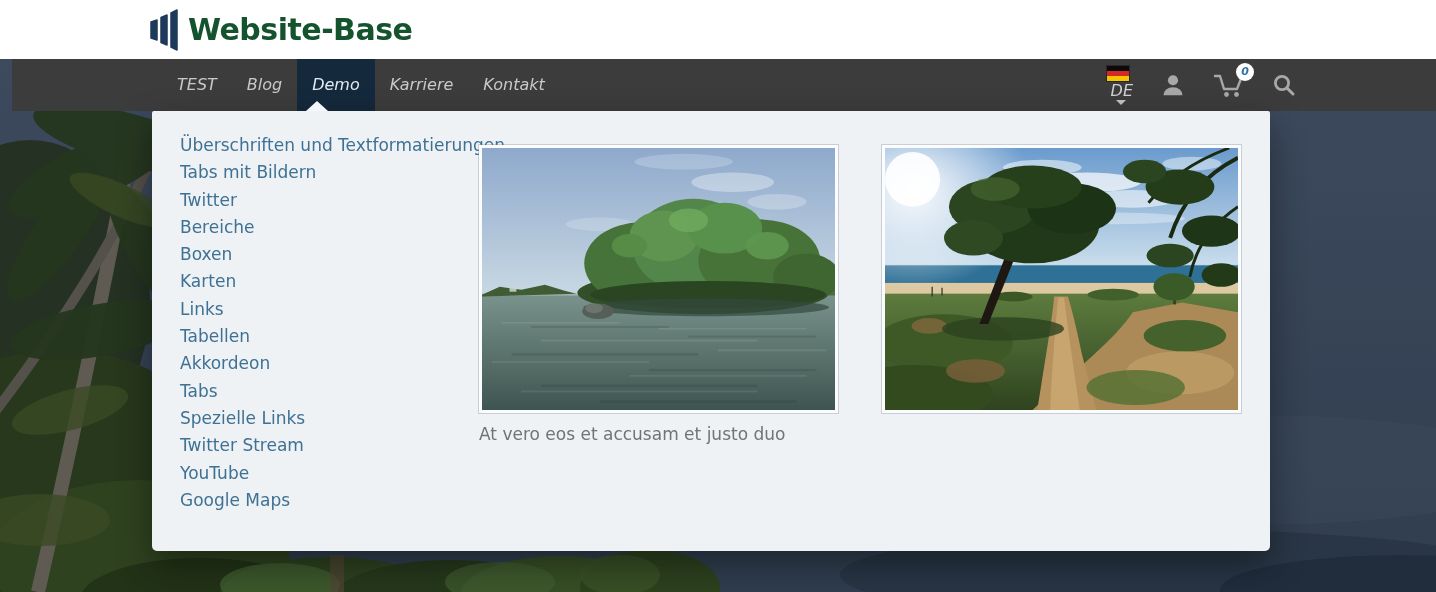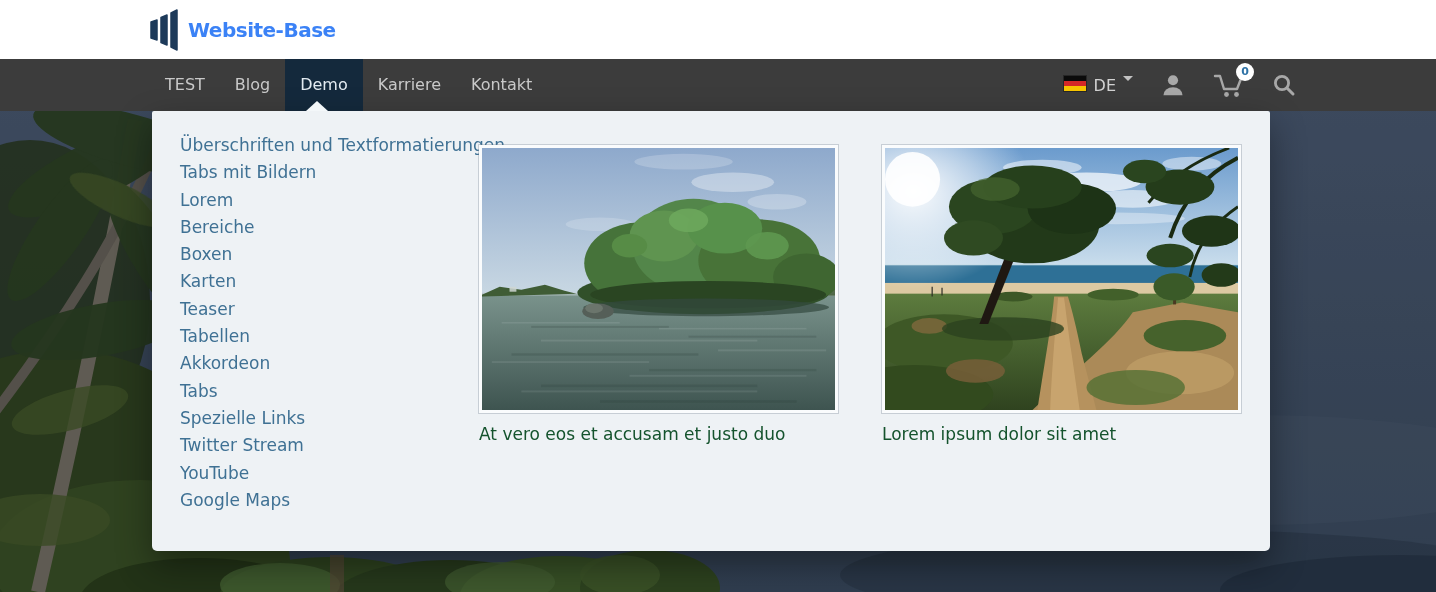--- a/index.html
+++ b/index.html
@@ -10,31 +10,31 @@
   }
   
   .backdrop{position:absolute;inset:0;z-index:0;}
   .backdrop svg{display:block;}
   .dim{position:absolute;inset:0;background:rgba(8,12,18,.25);z-index:1;}
 
   
   .topbar{position:absolute;top:0;left:0;right:0;height:59px;background:#ffffff;
     display:flex;align-items:center;padding-left:150px;box-sizing:border-box;z-index:5;}
   .logo{display:flex;align-items:center;gap:10px;text-decoration:none;cursor:pointer;}
-  .logo-text{font-size:20px;font-weight:bold;color:#3b82f6;letter-spacing:-0.5px;position:relative;line-height:1;}
+  .logo-text{font-size:30px;font-weight:bold;color:#14532d;letter-spacing:-0.5px;position:relative;line-height:1;}
 
   
-  .mainnav{position:absolute;top:59px;left:0;right:0;height:52px;background:#3c3c3c;
-    display:flex;justify-content:space-between;z-index:6;}
+  .mainnav{position:absolute;top:59px;left:12px;right:0;height:52px;background:#3c3c3c;
+    display:flex;justify-content:space-between;z-index:6;font-style:italic;}
   .nav-left{display:flex;padding-left:150px;}
   .nav-link{display:block;line-height:52px;padding:0 15px;font-size:16px;color:#c9c9c9;
     text-decoration:none;cursor:pointer;}
   .nav-link.active{background:#14293c;color:#e3ebf1;}
   .nav-right{display:flex;align-items:center;padding-right:140px;}
-  .lang{display:flex;cursor:pointer;}
+  .lang{display:flex;align-items:center;cursor:pointer;flex-direction:column;}
   .flag{width:22px;height:15px;display:flex;flex-direction:column;box-shadow:0 0 0 1px rgba(0,0,0,.35);}
   .flag i{flex:1;display:block;}
   .flag .s1{background:#0b0b0b;} .flag .s2{background:#d42727;} .flag .s3{background:#f7c500;}
   .lang-label{color:#d2d2d2;font-size:16px;margin-left:8px;}
   .caret{width:0;height:0;border-left:5px solid transparent;border-right:5px solid transparent;
     border-top:5px solid #c2c2c2;margin-left:7px;}
   .nav-icon-btn{margin-left:27px;position:relative;cursor:pointer;display:flex;align-items:center;}
   .cart-badge{position:absolute;top:-9px;right:-9px;width:18px;height:18px;border-radius:50%;
     background:#ffffff;color:#2e72a6;font-size:11px;font-weight:bold;display:flex;
     align-items:center;justify-content:center;}
@@ -46,21 +46,21 @@
     border-left:11px solid transparent;border-right:11px solid transparent;
     border-bottom:10px solid #f3f7f9;}
   .menu-links{position:absolute;left:28px;top:21px;display:flex;flex-direction:column;}
   .menu-link{font-size:17px;line-height:27.3px;color:#3f7194;text-decoration:none;cursor:pointer;white-space:nowrap;}
 
   .teaser{position:absolute;top:34px;width:359px;margin:0;cursor:pointer;}
   .teaser.t1{left:327px;} .teaser.t2{left:730px;}
   .teaser-img{width:359px;height:268px;box-sizing:border-box;border:3px solid #fafcfd;
     box-shadow:0 0 0 1px rgba(100,115,130,.28);overflow:hidden;background:#9db4c9;}
   .teaser-img svg{display:block;}
-  .teaser-caption{margin-top:11px;font-size:17px;color:#14532d;}
+  .teaser-caption{margin-top:11px;font-size:17px;color:#737373;}
 </style>
 </head>
 <body>
 
 <div class="backdrop">
   <svg width="1436" height="592" viewBox="0 0 1436 592">
     <defs>
       <linearGradient id="bsky" x1="0" y1="0" x2="0" y2="1">
         <stop offset="0" stop-color="#51617a"></stop>
         <stop offset="0.55" stop-color="#47576d"></stop>
@@ -162,25 +162,25 @@
     </div>
   </div>
 </nav>
 
 <div class="megamenu">
   <span class="menu-arrow"></span>
 
   <div class="menu-links">
     <a class="menu-link">Überschriften und Textformatierungen</a>
     <a class="menu-link">Tabs mit Bildern</a>
-    <a class="menu-link">Lorem</a>
+    <a class="menu-link">Twitter</a>
     <a class="menu-link">Bereiche</a>
     <a class="menu-link">Boxen</a>
     <a class="menu-link">Karten</a>
-    <a class="menu-link">Teaser</a>
+    <a class="menu-link">Links</a>
     <a class="menu-link">Tabellen</a>
     <a class="menu-link">Akkordeon</a>
     <a class="menu-link">Tabs</a>
     <a class="menu-link">Spezielle Links</a>
     <a class="menu-link">Twitter Stream</a>
     <a class="menu-link">YouTube</a>
     <a class="menu-link">Google Maps</a>
   </div>
 
   <figure class="teaser t1">
@@ -306,15 +306,14 @@
           <ellipse cx="300" cy="40" rx="35" ry="18" fill="#243c1a"></ellipse>
           <ellipse cx="332" cy="85" rx="30" ry="16" fill="#1f3517"></ellipse>
           <ellipse cx="290" cy="110" rx="24" ry="12" fill="#2a451f"></ellipse>
           <ellipse cx="342" cy="130" rx="20" ry="12" fill="#233a19"></ellipse>
           <ellipse cx="264" cy="24" rx="22" ry="12" fill="#2a451f"></ellipse>
         </g>
         <rect x="293" y="150" width="3" height="10" fill="#4a3a22"></rect>
         <ellipse cx="294" cy="142" rx="21" ry="14" fill="#3a5a28"></ellipse>
       </svg>
     </div>
-    <figcaption class="teaser-caption">Lorem ipsum dolor sit amet</figcaption>
   </figure>
 </div>
 
 </body></html>

